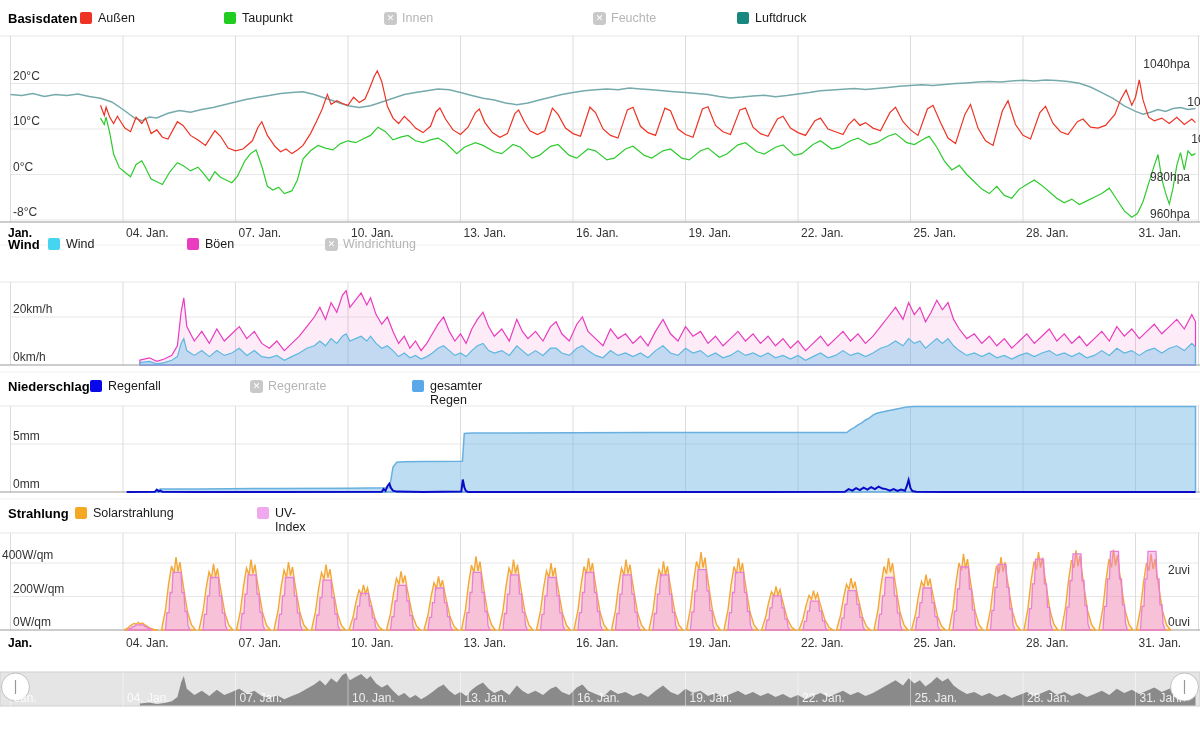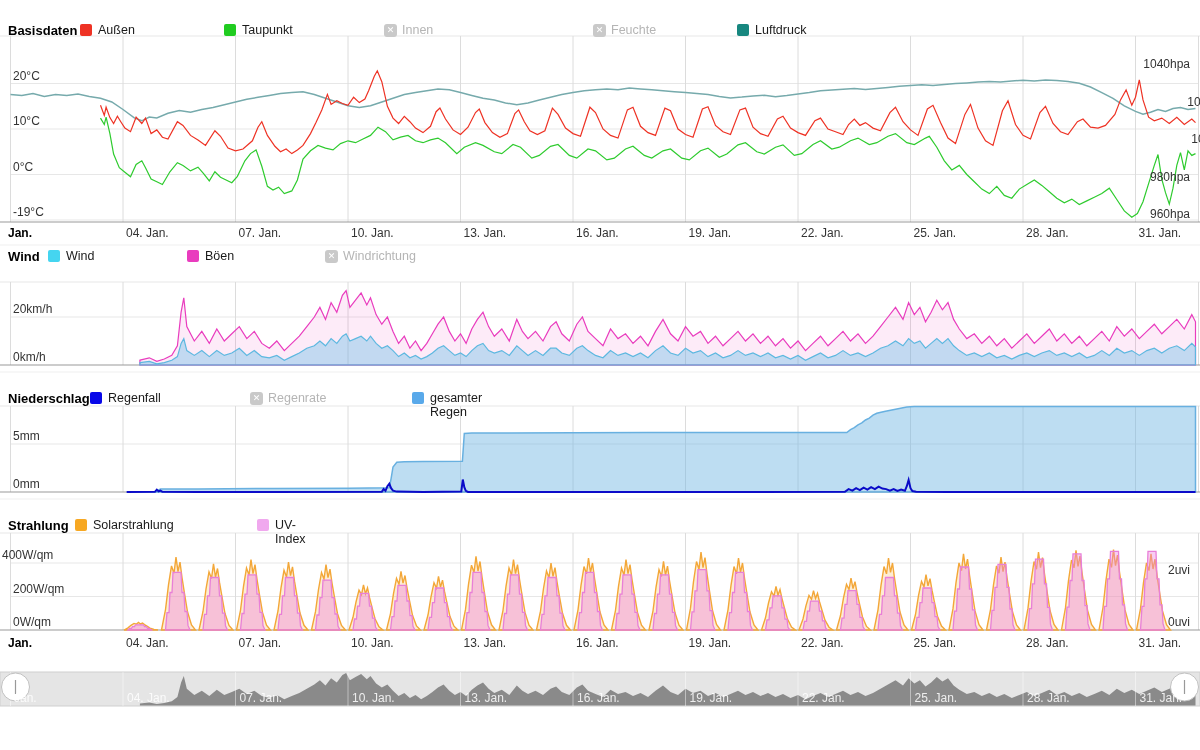--- a/index.html
+++ b/index.html
@@ -2,21 +2,21 @@
 <html><head>
 <meta charset="utf-8">
 <style>
   html,body{margin:0;padding:0;background:#ffffff;}
   #app{position:relative;width:1200px;height:750px;overflow:hidden;
        font-family:"Liberation Sans","DejaVu Sans",sans-serif;background:#fff;}
   #cv{position:absolute;left:0;top:0;}
   .lab{position:absolute;font-size:12px;color:#333;white-space:nowrap;line-height:14px;}
   .lab.bold{font-weight:bold;color:#000;}
   .lab.right{transform:translateX(-100%);}
-  .legendrow{position:absolute;left:0;width:1200px;height:18px;margin-top:12px;}
+  .legendrow{position:absolute;left:0;width:1200px;height:18px;}
   .ltitle{position:absolute;left:8px;top:0;font-size:13px;font-weight:bold;color:#000;}
   .litem{position:absolute;top:0;height:16px;cursor:pointer;}
   .sw{position:absolute;left:0;top:1px;width:12px;height:12px;border-radius:2px;}
   .dis{position:absolute;left:0;top:1px;width:13px;height:13px;border-radius:3px;background:#c9c9c9;
        color:#fff;font-size:9px;font-weight:bold;text-align:center;line-height:13px;}
   .lt{position:absolute;left:18px;top:0;font-size:12.5px;color:#1a1a1a;}
   .lt.off{color:#b5b5b5;}
   .navlab{position:absolute;font-size:12px;color:rgba(255,255,255,0.85);white-space:nowrap;}
 </style>
 </head>
@@ -169,21 +169,21 @@
       <line x1="1135.5" y1="672" x2="1135.5" y2="706" stroke="rgba(255,255,255,0.45)" stroke-width="1"></line>
       <circle cx="15.5" cy="687" r="14" fill="#ffffff" stroke="#c0c0c0" stroke-width="1"></circle>
       <line x1="15.5" y1="680" x2="15.5" y2="694" stroke="#999" stroke-width="1.2"></line>
       <circle cx="1184.5" cy="687" r="14" fill="#ffffff" stroke="#c0c0c0" stroke-width="1"></circle>
       <line x1="1184.5" y1="680" x2="1184.5" y2="694" stroke="#999" stroke-width="1.2"></line>
     </svg>
   <div id="labels">
       <div class="lab" style="left: 13px; top: 68.5px;">20°C</div>
       <div class="lab" style="left: 13px; top: 114px; text-align: center;">10°C</div>
       <div class="lab" style="left: 13px; top: 159.5px;">0°C</div>
-      <div class="lab" style="left: 13px; top: 205px;">-19°C</div>
+      <div class="lab" style="left: 13px; top: 205px;">-8°C</div>
       <div class="lab right" style="left: 1190px; top: 57px;">1040hpa</div>
       <div class="lab right" style="left: 1234px; top: 94.5px; text-align: right;">1020hpa</div>
       <div class="lab right" style="left: 1238px; top: 132px;">1000hpa</div>
       <div class="lab right" style="left: 1190px; top: 169.5px;">980hpa</div>
       <div class="lab right" style="left: 1190px; top: 207px;">960hpa</div>
       <div class="lab" style="left: 13px; top: 302px;">20km/h</div>
       <div class="lab" style="left: 13px; top: 350px;">0km/h</div>
       <div class="lab" style="left: 13px; top: 429px;">5mm</div>
       <div class="lab" style="left: 13px; top: 477px;">0mm</div>
       <div class="lab" style="left: 2px; top: 548px;">400W/qm</div>

